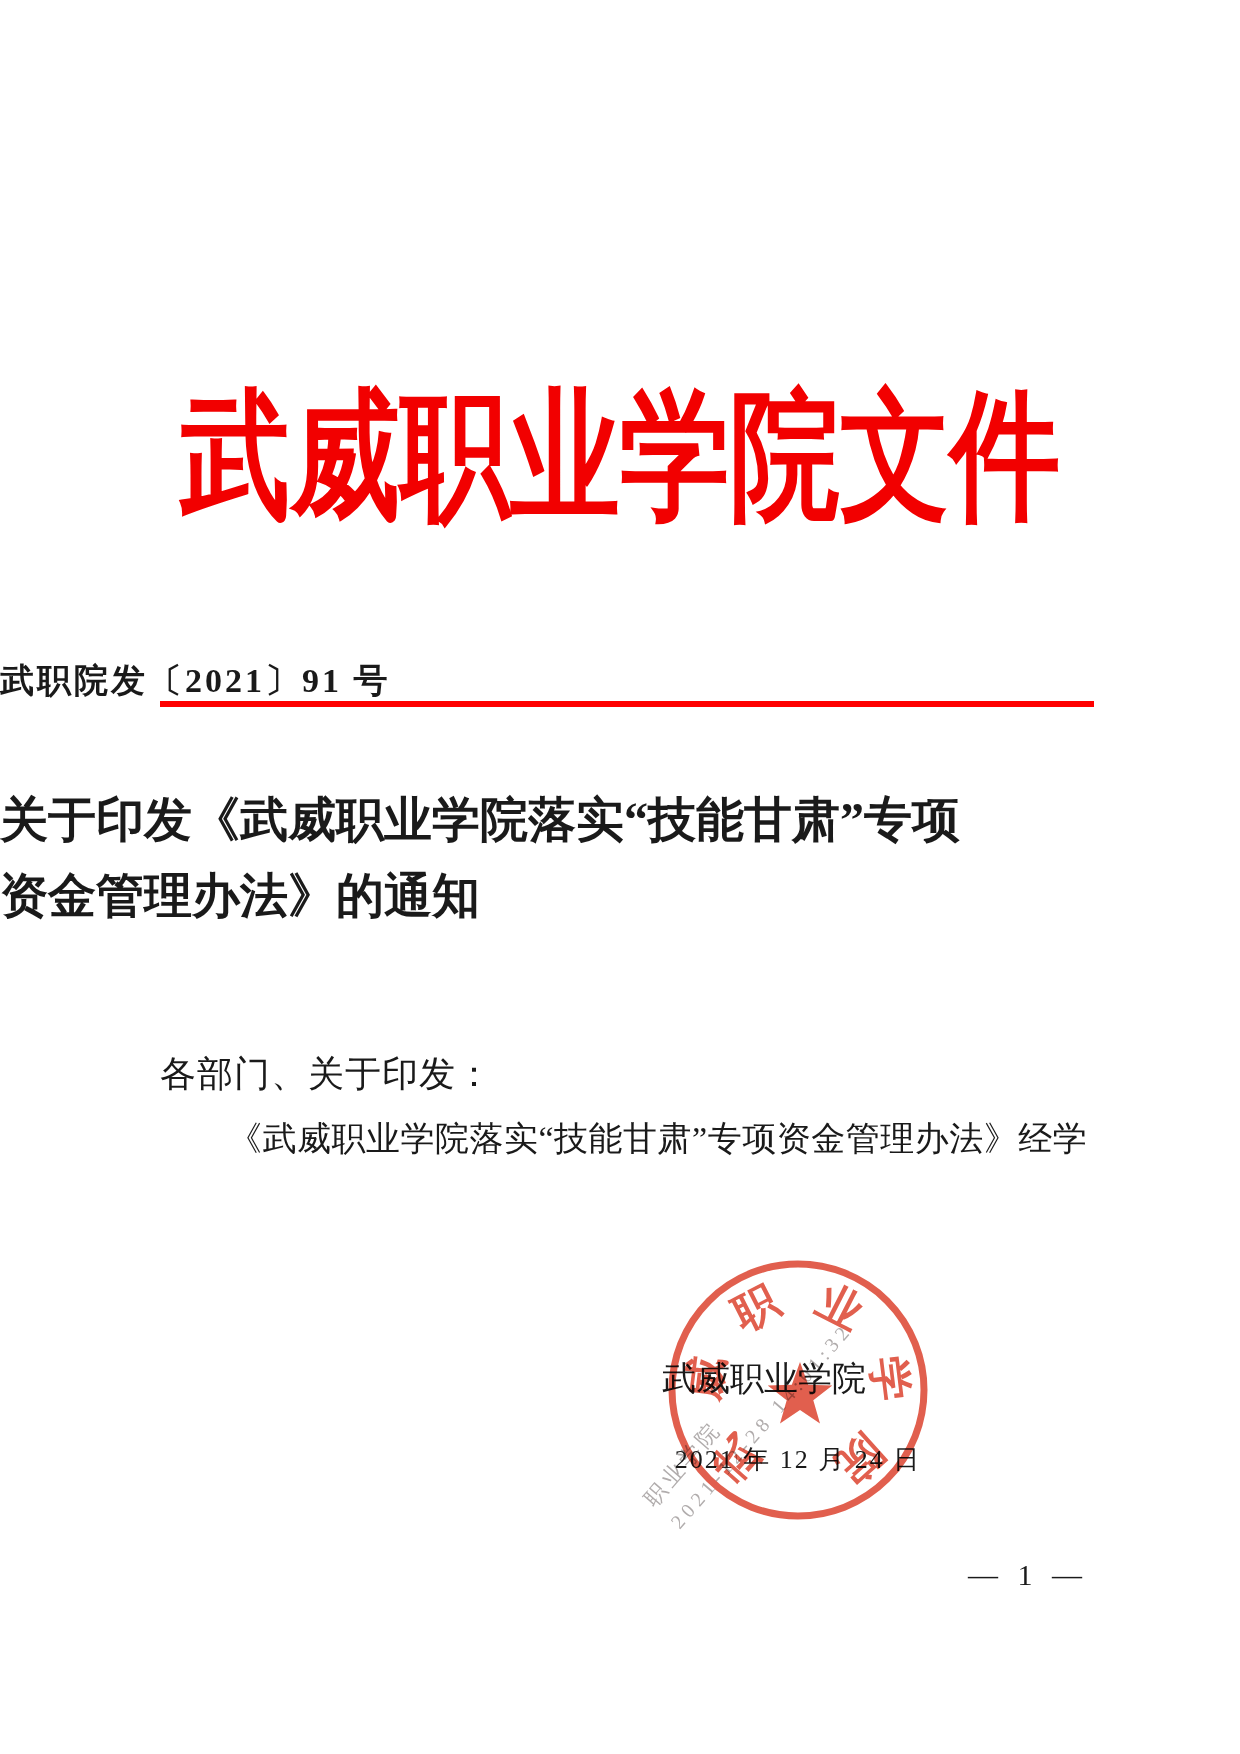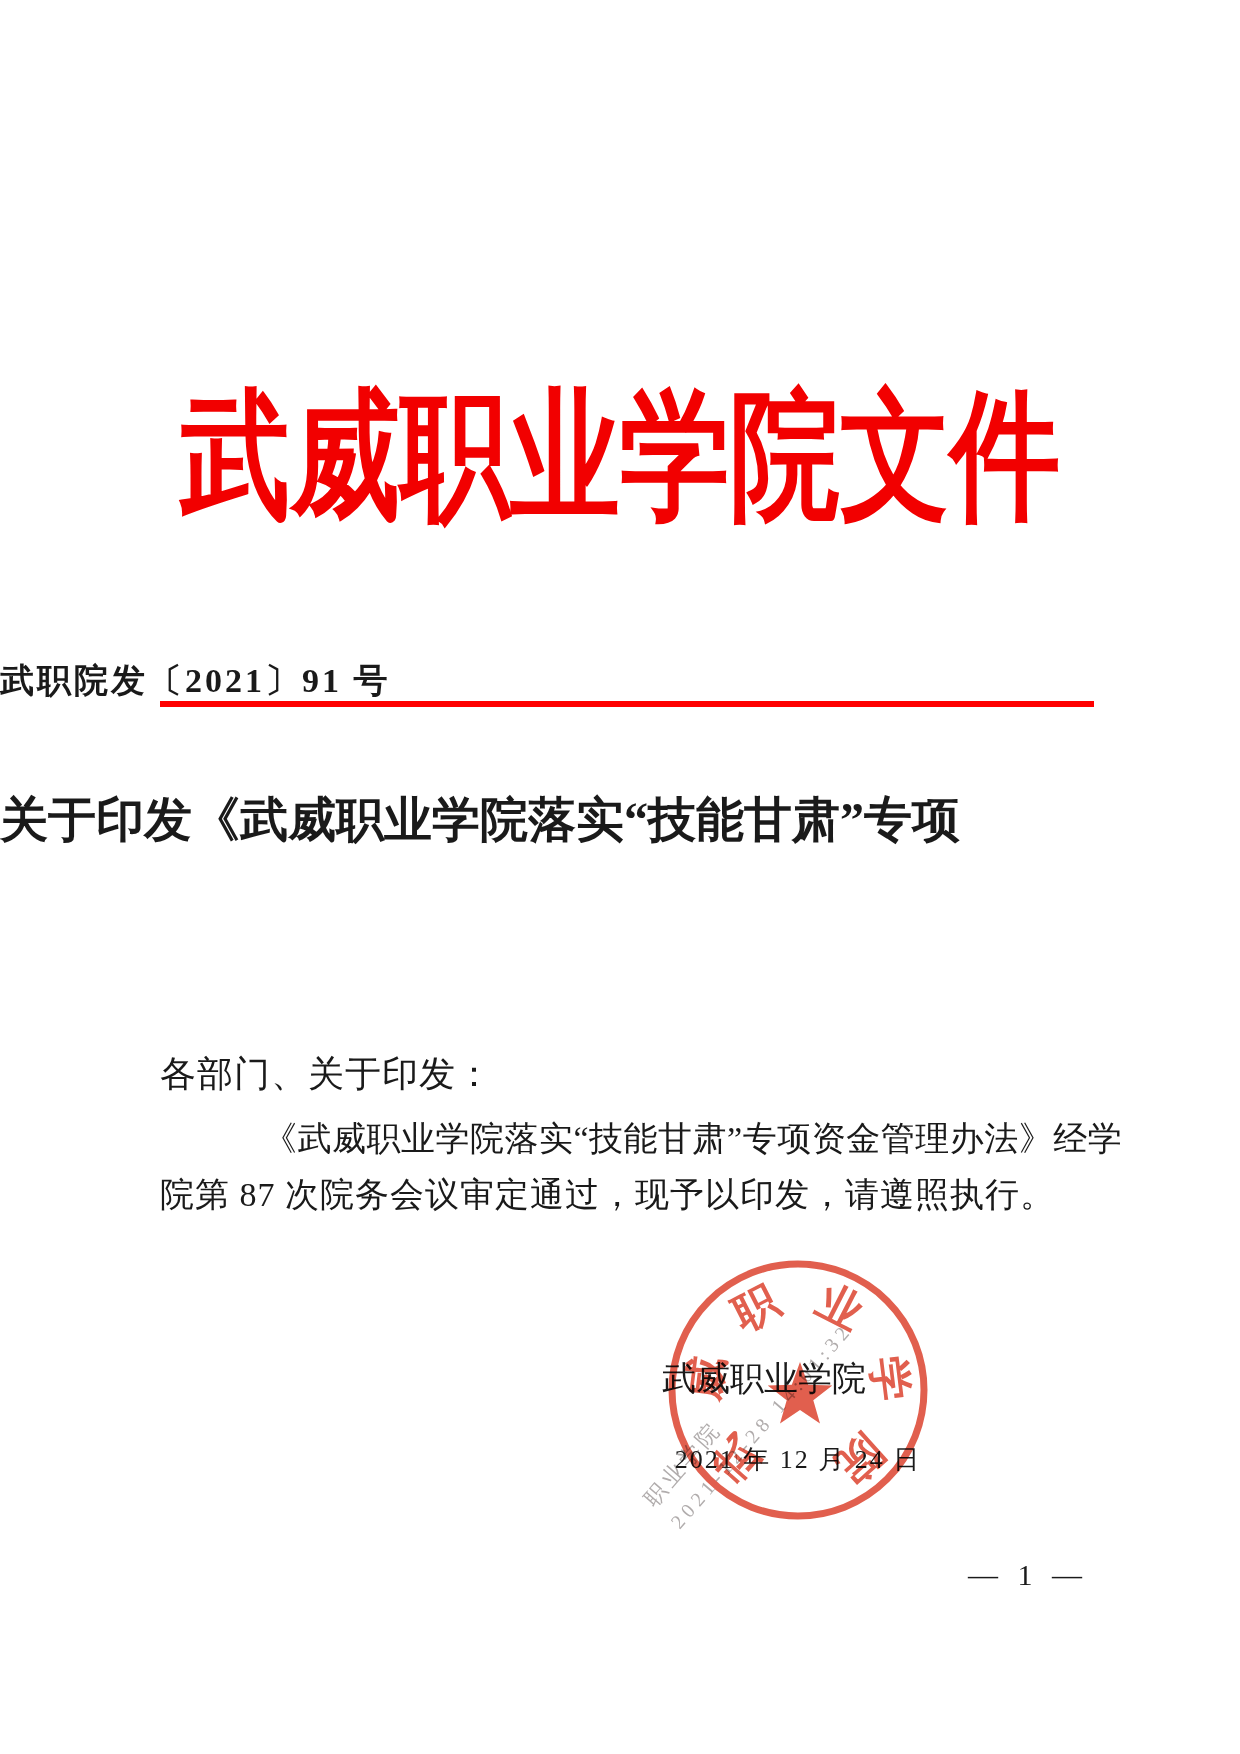--- a/index.html
+++ b/index.html
@@ -73,21 +73,20 @@
     letter-spacing: 1px;
     white-space: nowrap;
   }
   .para-line-1 {
     position: absolute;
     left: 228px;
     top: 1116px;
     font-size: 34px;
     letter-spacing: 0.5px;
     white-space: nowrap;
-    margin-left: 35px;
   }
   .para-line-2 {
     position: absolute;
     left: 160px;
     top: 1172px;
     font-size: 34px;
     letter-spacing: 1px;
     white-space: nowrap;
   }
   
@@ -169,27 +168,27 @@
 <div class="page">
 
   <div class="masthead">武威职业学院文件</div>
 
   <div class="doc-number">武职院发〔2021〕91 号</div>
 
   <div class="red-rule"></div>
 
   <div class="notice-title">
     <div>关于印发《武威职业学院落实“技能甘肃”专项</div>
+    <div>资金管理办法》的通知</div>
   </div>
 
   <div class="salutation">各部门、关于印发：</div>
 
   <div class="para-line-1">《武威职业学院落实“技能甘肃”专项资金管理办法》经学</div>
 
-  <div class="para-line-2">院第 87 次院务会议审定通过，现予以印发，请遵照执行。</div>
 
   <div class="issuer">武威职业学院</div>
 
   <div class="issue-date">2021 年 12 月 24 日</div>
 
   <div class="seal-watermark">
     <div class="wm-line-1">职业学院</div>
     <div class="wm-line-2">2021-12-28 14:01:32</div>
   </div>
 

